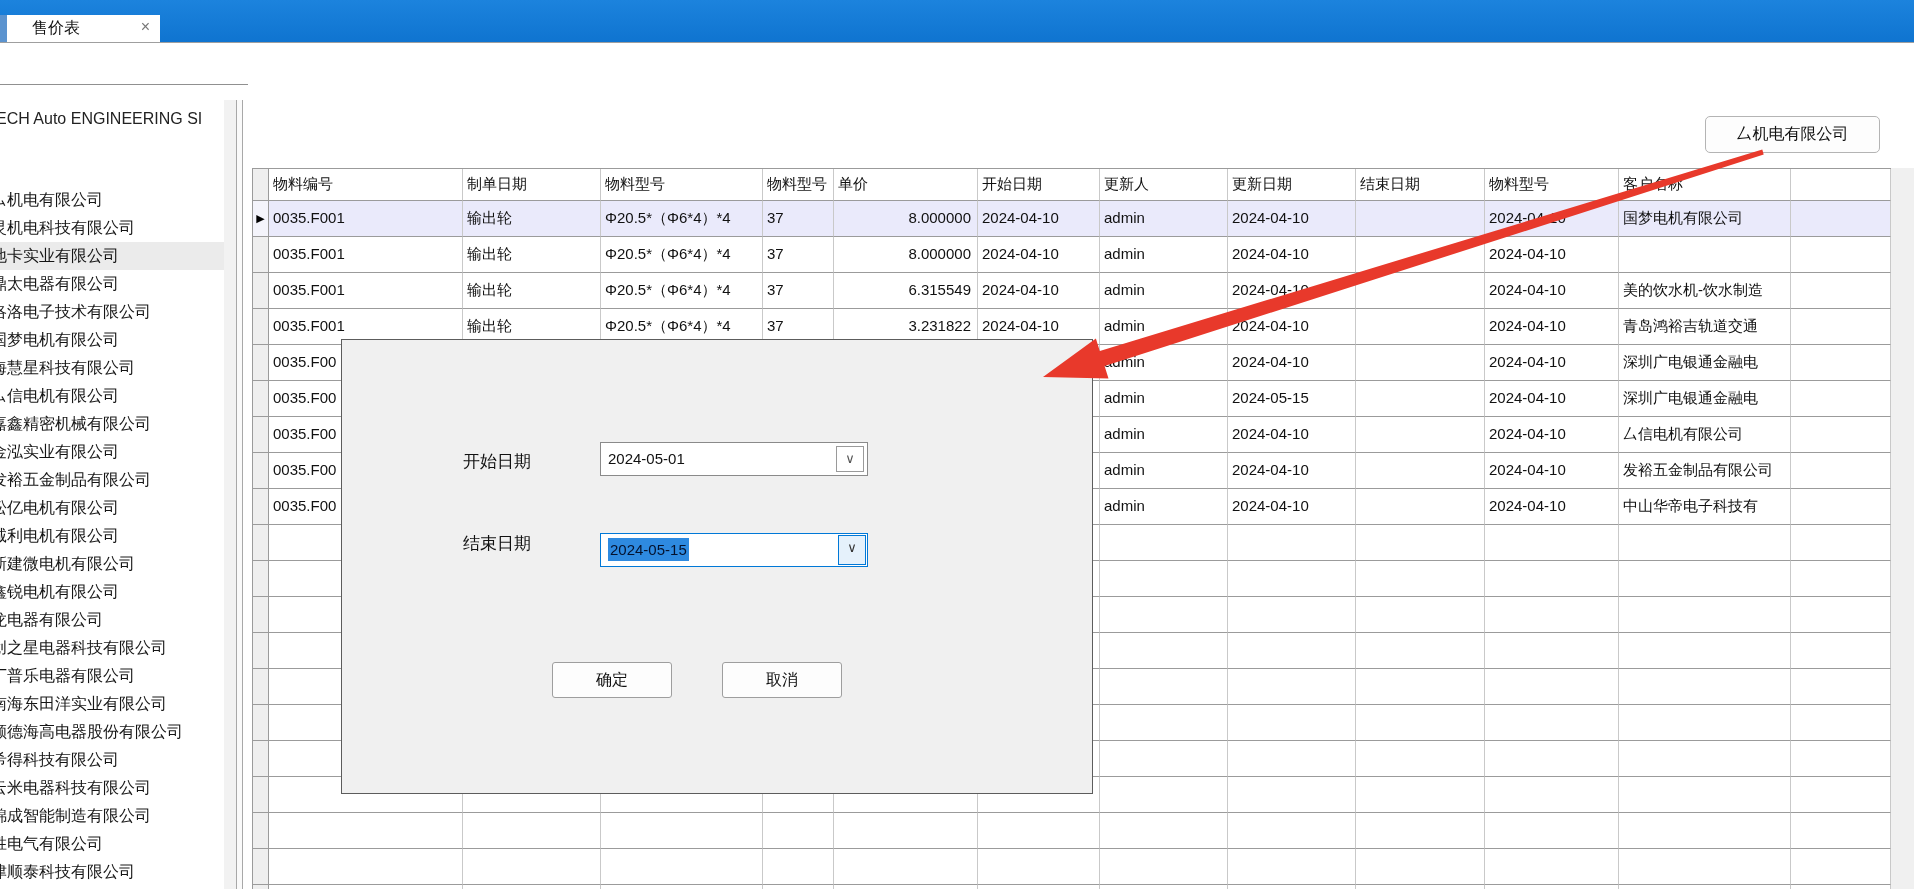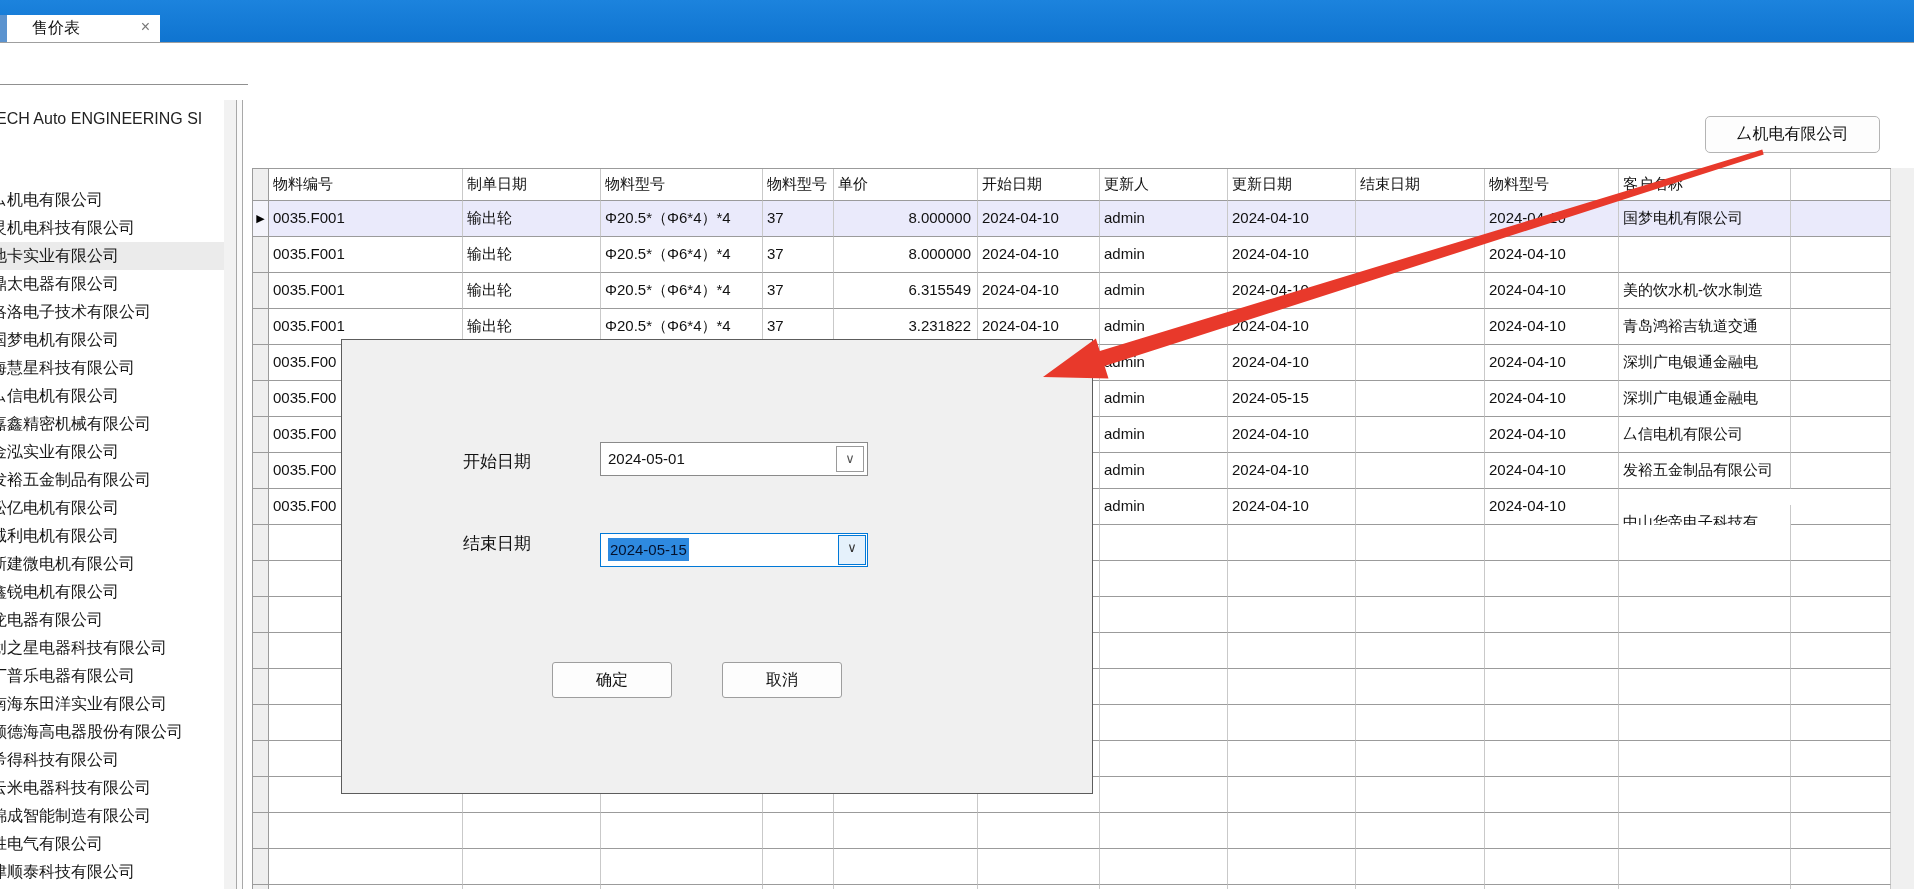--- a/index.html
+++ b/index.html
@@ -258,21 +258,21 @@
         <div class="cell" style="width: 194px;">0035.F00</div>
         <div class="cell" style="width: 138px;"></div>
         <div class="cell" style="width: 162px;"></div>
         <div class="cell" style="width: 71px;"></div>
         <div class="cell num" style="width: 144px;"></div>
         <div class="cell" style="width: 122px;"></div>
         <div class="cell" style="width: 128px;">admin</div>
         <div class="cell" style="width: 128px;">2024-04-10</div>
         <div class="cell" style="width: 129px;"></div>
         <div class="cell" style="width: 134px;">2024-04-10</div>
-        <div class="cell" style="width: 172px; margin-top: 16px;">中山华帝电子科技有</div>
+        <div class="cell" style="width: 172px;">中山华帝电子科技有</div>
         <div class="cell" style="width: 100px;"></div>
       </div>
       <div class="row">
         <div class="cell gut" style="width: 16px;"></div>
         <div class="cell" style="width: 194px;"></div>
         <div class="cell" style="width: 138px;"></div>
         <div class="cell" style="width: 162px;"></div>
         <div class="cell" style="width: 71px;"></div>
         <div class="cell" style="width: 144px;"></div>
         <div class="cell" style="width: 122px;"></div>

